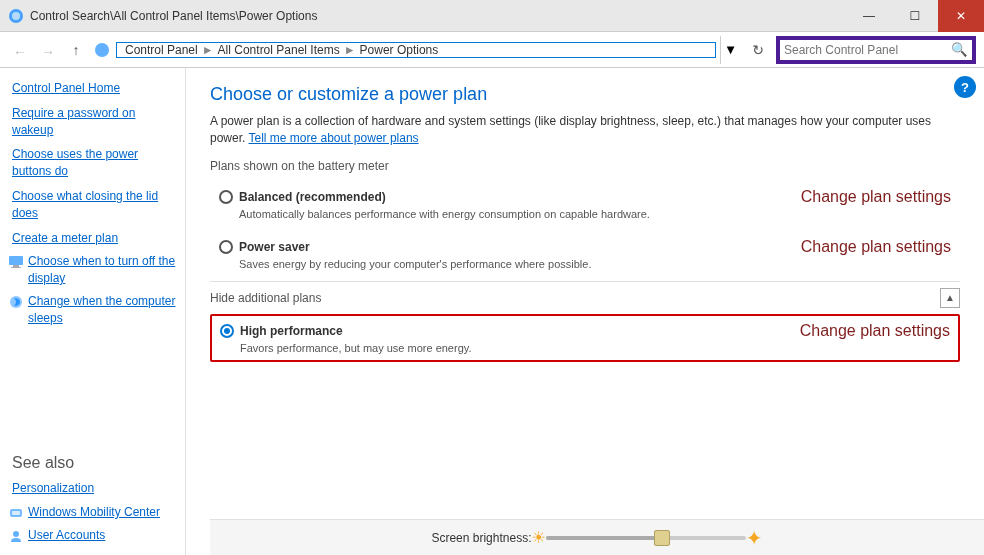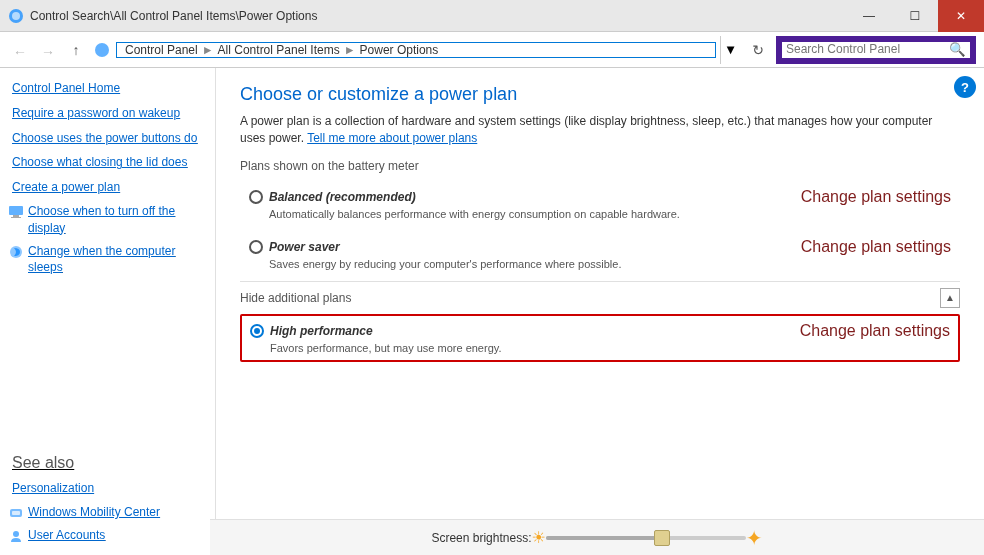--- a/index.html
+++ b/index.html
@@ -44,33 +44,33 @@
     .address-path {
       flex: 1; height: 16px; border: 1px solid #0078d7;
       display: flex; align-items: center; padding: 0 8px; background: white;
       font-size: 12px; color: #333;
     }
     .path-part { color: #333; }
     .path-sep { color: #888; margin: 0 4px; }
     .path-arrow { width: 20px; height: 28px; border: none; border-left: 1px solid #ccc; background: white; cursor: pointer; display: flex; align-items: center; justify-content: center; }
     .refresh-btn { width: 28px; height: 28px; border: 1px solid transparent; background: transparent; cursor: pointer; display: flex; align-items: center; justify-content: center; font-size: 14px; color: #555; }
     .search-box {
-      width: 200px; height: 28px; border: 6px solid #4c1d95;
-      display: flex; align-items: flex-start; padding: 0 4px; background: white;
+      width: 200px; height: 28px; border: 4px solid #4c1d95;
+      display: flex; align-items: center; padding: 0 4px; background: white;
     }
     .search-input { border: none; outline: none; flex: 1; font-size: 12px; color: #aaa; background: transparent; }
     .search-icon-btn { border: none; background: transparent; cursor: pointer; color: #555; }
 
     
     .main-layout { display: flex; height: calc(555px - 32px - 36px); }
 
     
     .sidebar {
-      width: 216px; background: white; border-right: 1px solid #e0e0e0;
-      padding: 8px 0; overflow-y: auto; display: flex; flex-direction: column; text-decoration: underline;
+      width: 186px; background: white; border-right: 1px solid #e0e0e0;
+      padding: 8px 0; overflow-y: auto; display: flex; flex-direction: column;
     }
     .sidebar-link {
       display: block; padding: 4px 12px; color: #0066cc; cursor: pointer;
       text-decoration: underline; font-size: 12px; line-height: 1.4;
     }
     .sidebar-item-with-icon { display: flex; align-items: flex-start; padding: 3px 8px; gap: 4px; }
     .sidebar-item-icon { width: 16px; height: 16px; flex-shrink: 0; margin-top: 1px; }
     .sidebar-item-link { color: #0066cc; cursor: pointer; text-decoration: underline; font-size: 12px; line-height: 1.4; }
     .see-also-label { padding: 12px 12px 4px 12px; color: #555; font-size: 16px; }
     .sidebar-spacer { flex: 1; }
@@ -88,21 +88,21 @@
     .content-title { color: #0066cc; font-size: 18px; font-weight: 300; margin-bottom: 8px; }
     .content-desc { font-size: 12px; color: #333; line-height: 1.4; margin-bottom: 4px; }
     .content-link { color: #0066cc; text-decoration: underline; cursor: pointer; }
     .section-header { font-size: 12px; color: #555; margin: 12px 0 8px 0; }
     .plan-item {
       border: 1px solid transparent;
       padding: 6px 8px;
       margin-bottom: 4px;
     }
     .plan-row { display: flex; align-items: center; justify-content: space-between; }
-    .plan-left { display: flex; align-items: center; gap: 6px; font-style: italic; }
+    .plan-left { display: flex; align-items: center; gap: 6px; }
     .radio-btn {
       width: 14px; height: 14px; border: 2px solid #555; border-radius: 50%;
       display: flex; align-items: center; justify-content: center; flex-shrink: 0;
       cursor: pointer;
     }
     .radio-btn.selected { border-color: #0078d7; }
     .radio-btn.selected::after { content: ''; width: 6px; height: 6px; background: #0078d7; border-radius: 50%; }
     .plan-name { font-size: 12px; font-weight: 600; color: #333; }
     .plan-name.highlighted {  }
     .change-link { color: #7f1d1d; cursor: pointer; font-size: 16px; white-space: nowrap; }
@@ -190,21 +190,21 @@
   </div>
 </div>
 
 <div class="main-layout">
 
   <div class="sidebar">
     <a class="sidebar-link">Control Panel Home</a>
     <a class="sidebar-link">Require a password on wakeup</a>
     <a class="sidebar-link">Choose uses the power buttons do</a>
     <a class="sidebar-link">Choose what closing the lid does</a>
-    <a class="sidebar-link">Create a power plan</a>
+    <a class="sidebar-link">Create a meter plan</a>
     <div class="sidebar-item-with-icon">
       <div class="sidebar-item-icon">
         <svg width="16" height="16" viewBox="0 0 16 16">
           <rect x="1" y="2" width="14" height="9" rx="1" fill="#1e90ff" opacity="0.7"></rect>
           <rect x="5" y="11" width="6" height="2" fill="#aaa"></rect>
           <rect x="3" y="13" width="10" height="1" fill="#aaa"></rect>
         </svg>
       </div>
       <a class="sidebar-item-link">Choose when to turn off the display</a>
     </div>

